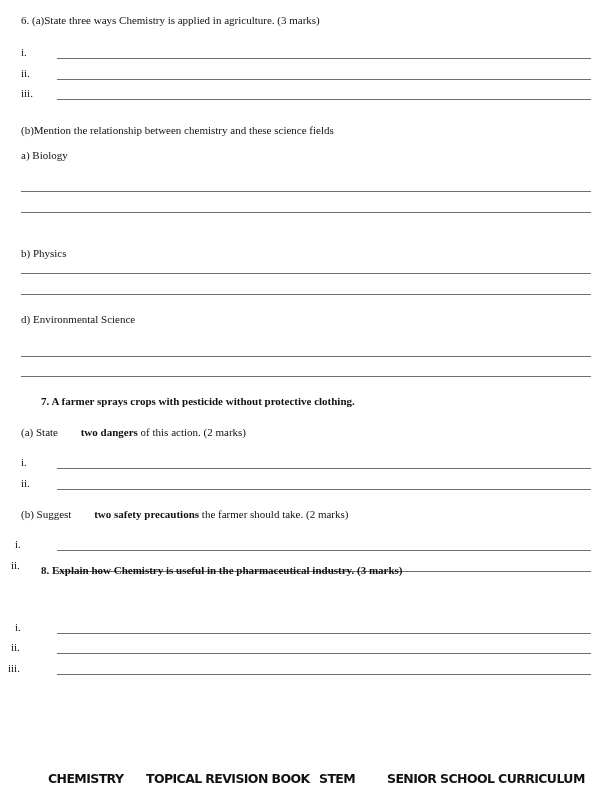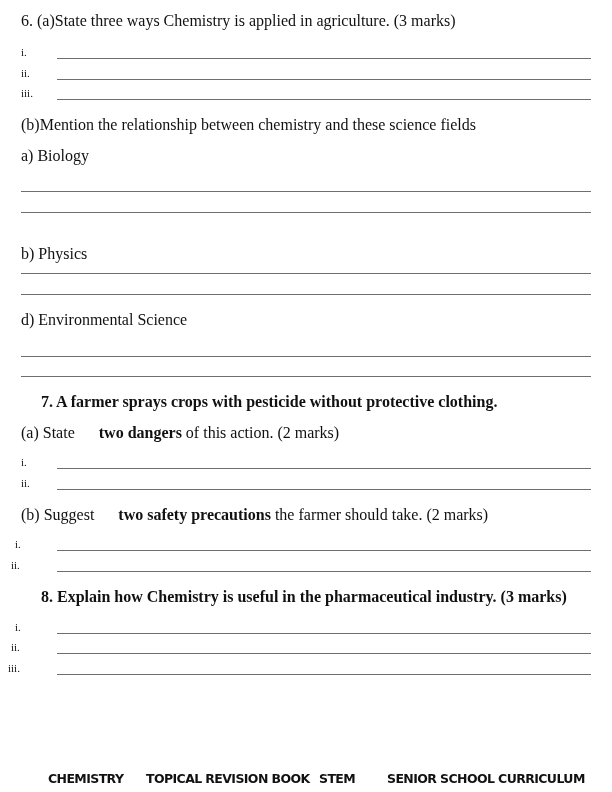--- a/index.html
+++ b/index.html
@@ -1,38 +1,38 @@
 <!DOCTYPE html>
 <html><head>
 <meta charset="utf-8">
 <style>
   html, body { margin: 0; padding: 0; background: #ffffff; }
   body { width: 612px; height: 792px; position: relative; overflow: hidden;
          font-family: "Liberation Serif", serif; color: #111; }
-  .txt { position: absolute; font-size: 16px; line-height: 13px; white-space: nowrap; }
+  .txt { position: absolute; font-size: 11px; line-height: 13px; white-space: nowrap; }
   .bold { font-weight: bold; margin-left: 20px; }
   .line { position: absolute; height: 1px; background: #6f6f6f; }
   .lbl { position: absolute; font-size: 11px; line-height: 13px; }
   .footer { position: absolute; top: 771px; font-family: "DejaVu Sans", sans-serif;
             font-weight: bold; font-size: 12.5px; letter-spacing: -0.6px; color: #111;
             white-space: nowrap; transform: scaleY(1.05); }
 </style>
 </head>
 <body>
 
 <div class="txt" style="left:21px; top:14px;">6. (a)State three ways Chemistry is applied in agriculture. (3 marks)</div>
 
 <div class="lbl" style="left:21px; top:46px;">i.</div>
 <div class="line" style="left:57px; width:534px; top:58px;"></div>
 <div class="lbl" style="left:21px; top:67px;">ii.</div>
 <div class="line" style="left:57px; width:534px; top:79px;"></div>
 <div class="lbl" style="left:21px; top:87px;">iii.</div>
 <div class="line" style="left:57px; width:534px; top:99px;"></div>
 
-<div class="txt" style="left:21px; top:118px;">(b)Mention the relationship between chemistry and these science fields</div>
+<div class="txt" style="left:21px; top:124px;">(b)Mention the relationship between chemistry and these science fields</div>
 
 <div class="txt" style="left:21px; top:149px;">a) Biology</div>
 <div class="line" style="left:21px; width:570px; top:191px;"></div>
 <div class="line" style="left:21px; width:570px; top:212px;"></div>
 
 <div class="txt" style="left:21px; top:247px;">b) Physics</div>
 <div class="line" style="left:21px; width:570px; top:273px;"></div>
 <div class="line" style="left:21px; width:570px; top:294px;"></div>
 
 <div class="txt" style="left:21px; top:313px;">d) Environmental Science</div>
@@ -52,21 +52,21 @@
 
 <div class="txt" style="left:21px; top:508px;">
   <span>(b) Suggest </span><span class="bold">two safety precautions</span><span> the farmer should take. (2 marks)</span>
 </div>
 
 <div class="lbl" style="left:15px; top:538px;">i.</div>
 <div class="line" style="left:57px; width:534px; top:550px;"></div>
 <div class="lbl" style="left:11px; top:559px;">ii.</div>
 <div class="line" style="left:57px; width:534px; top:571px;"></div>
 
-<div class="txt bold" style="left:21px; top:590px;">8. Explain how Chemistry is useful in the pharmaceutical industry. (3 marks)</div>
+<div class="txt bold" style="left:21px; top:564px;">8. Explain how Chemistry is useful in the pharmaceutical industry. (3 marks)</div>
 
 <div class="lbl" style="left:15px; top:621px;">i.</div>
 <div class="line" style="left:57px; width:534px; top:633px;"></div>
 <div class="lbl" style="left:11px; top:641px;">ii.</div>
 <div class="line" style="left:57px; width:534px; top:653px;"></div>
 <div class="lbl" style="left:8px; top:662px;">iii.</div>
 <div class="line" style="left:57px; width:534px; top:674px;"></div>
 
 <div class="footer" style="left:48px;text-align:center;">CHEMISTRY</div>
 <div class="footer" style="left:146px;">TOPICAL REVISION BOOK</div>

